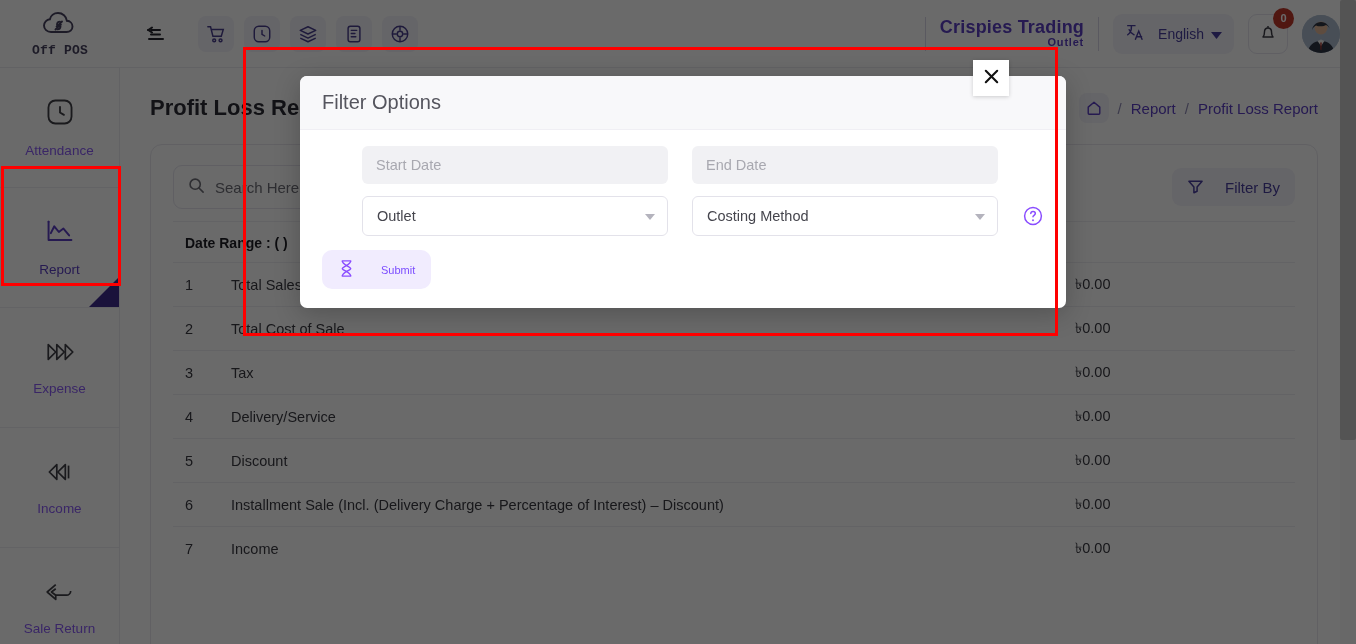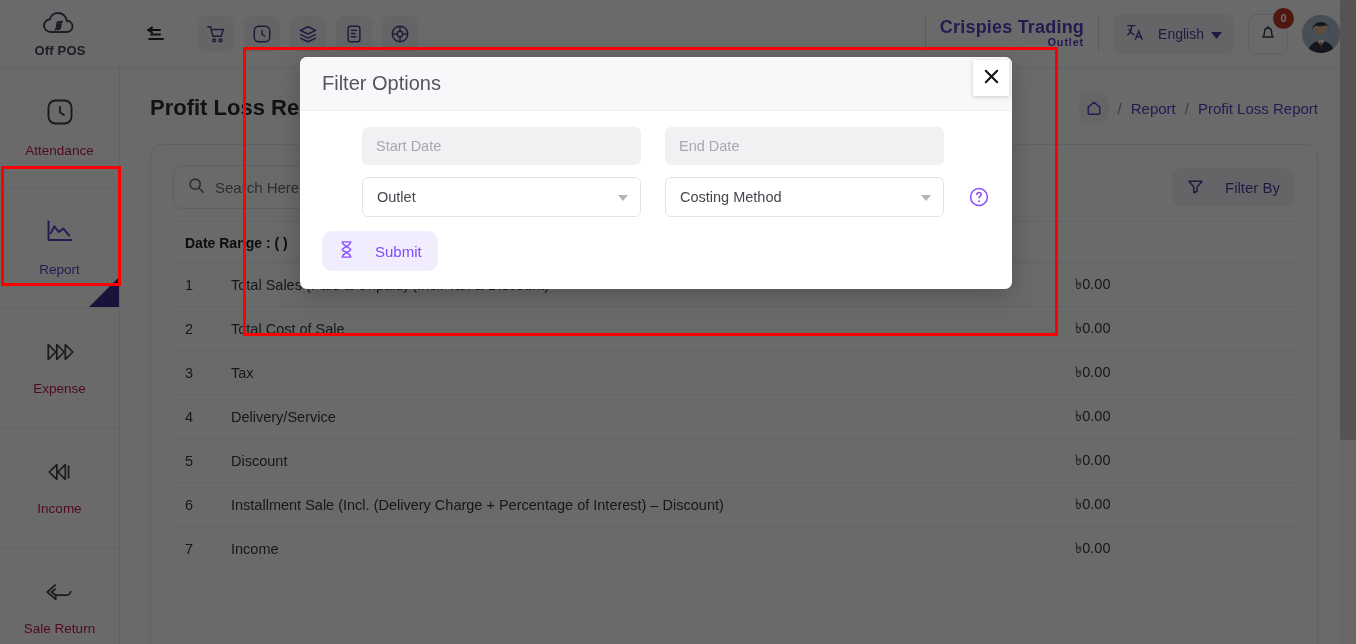--- a/index.html
+++ b/index.html
@@ -17,21 +17,21 @@
   .topbar{
     position:absolute; top:0; left:0; right:0; height:68px;
     background:#ffffff; display:flex; align-items:center;
     border-bottom:1px solid #ececf1;
   }
   .logo-wrap{
     width:120px; height:68px; display:flex; flex-direction:column;
     align-items:center; justify-content:center; gap:1px;
   }
   .logo-text{
-    font-size:13px; font-weight:bold; color:#46415f; letter-spacing:.2px;
+    font-size:13px; font-weight:bold; color:#46415f; letter-spacing:.2px;font-family:Liberation Mono, monospace;
   }
   .collapse-btn{
     margin-left:22px; width:34px; height:34px; display:flex;
     align-items:center; justify-content:center; cursor:pointer;
   }
   .icon-tiles{ display:flex; gap:10px; margin-left:22px; }
   .icon-tile{
     width:36px; height:36px; border-radius:8px; background:#f4f3f9;
     display:flex; align-items:center; justify-content:center; cursor:pointer;
   }
@@ -66,21 +66,21 @@
   
   .sidebar{
     position:absolute; top:68px; left:0; bottom:0; width:120px;
     background:#ffffff; border-right:1px solid #ececf1; overflow:hidden;
   }
   .side-item{
     height:120px; border-bottom:1px solid #eeedf3; display:flex;
     flex-direction:column; align-items:center; justify-content:center;
     gap:12px; cursor:pointer; position:relative;
   }
-  .side-label{ font-size:13.5px; color:#be185d; }
+  .side-label{ font-size:13.5px; color:#8b5cf6; }
   .side-item.active .side-label{ color:#5b3fc4; }
   .corner-tri{
     position:absolute; right:0; bottom:0; width:0; height:0;
     border-left:30px solid transparent; border-bottom:30px solid #3f2d8f;
   }
 
   
   .main{ position:absolute; top:68px; left:120px; right:16px; bottom:0; background:#fff; padding:18px 22px 0 30px; }
   .page-head{ display:flex; align-items:center; height:44px; }
   .page-title{ font-size:22px; font-weight:bold; color:#2d2d35; }
@@ -119,21 +119,21 @@
     border-top:1px solid #eeedf3; height:44px; font-size:14.5px;
     color:#3a3a42; vertical-align:middle;
   }
   td.c-idx{ width:58px; padding-left:12px; }
   td.c-name{ padding-left:0; }
   td.c-amt{ width:230px; padding-left:10px; }
 
   
   .overlay{ position:absolute; inset:0; background:rgba(0,0,0,.585); }
   .modal{
-    position:absolute; left:300px; top:57px; width:712px; height:232px;
+    position:absolute; left:300px; top:76px; width:766px; height:232px;
     background:#fff; border-radius:7px; overflow:hidden;
     box-shadow:0 6px 26px rgba(0,0,0,.22);
   }
   .modal-head{
     height:54px; background:#f8f8fa; border-bottom:1px solid #f0eff4;
     display:flex; align-items:center; padding:0 22px;
   }
   .modal-title{ font-size:20px; color:#55555e; }
   .modal-body{ padding:16px 22px 0 22px; }
   .frow{ display:flex; gap:24px; align-items:center;padding-left:40px; }
@@ -146,23 +146,23 @@
     background:#fff; border:1px solid #e3e2ea; color:#45454d; height:40px;
     position:relative;
   }
   .caret{
     position:absolute; right:12px; top:50%; margin-top:-2px;
     width:0; height:0; border-left:5px solid transparent;
     border-right:5px solid transparent; border-top:6px solid #b4b3bd;
   }
   .help-icon{ width:22px; height:22px; flex:0 0 22px; cursor:pointer; }
   .submit-btn{
-    margin-top:14px; display:inline-flex; align-items:center; gap:20px;
+    margin-top:14px; display:inline-flex; align-items:center; gap:26px;
     background:#f1ecfe; border-radius:10px; padding:9px 16px; cursor:pointer;
-    font-size:15px; color:#7c4dff;
+    font-size:11px; color:#7c4dff;
   }
   .close-btn{
     position:absolute; left:973px; top:60px; width:36px; height:36px;
     background:#fff; display:flex; align-items:center; justify-content:center;
     cursor:pointer; box-shadow:0 1px 4px rgba(0,0,0,.18);
   }
 
   
   .redbox{ position:absolute; border:3px solid #ff0000; pointer-events:none; }
   #redbox-modal{ left:243px; top:47px; width:815px; height:289px; }

